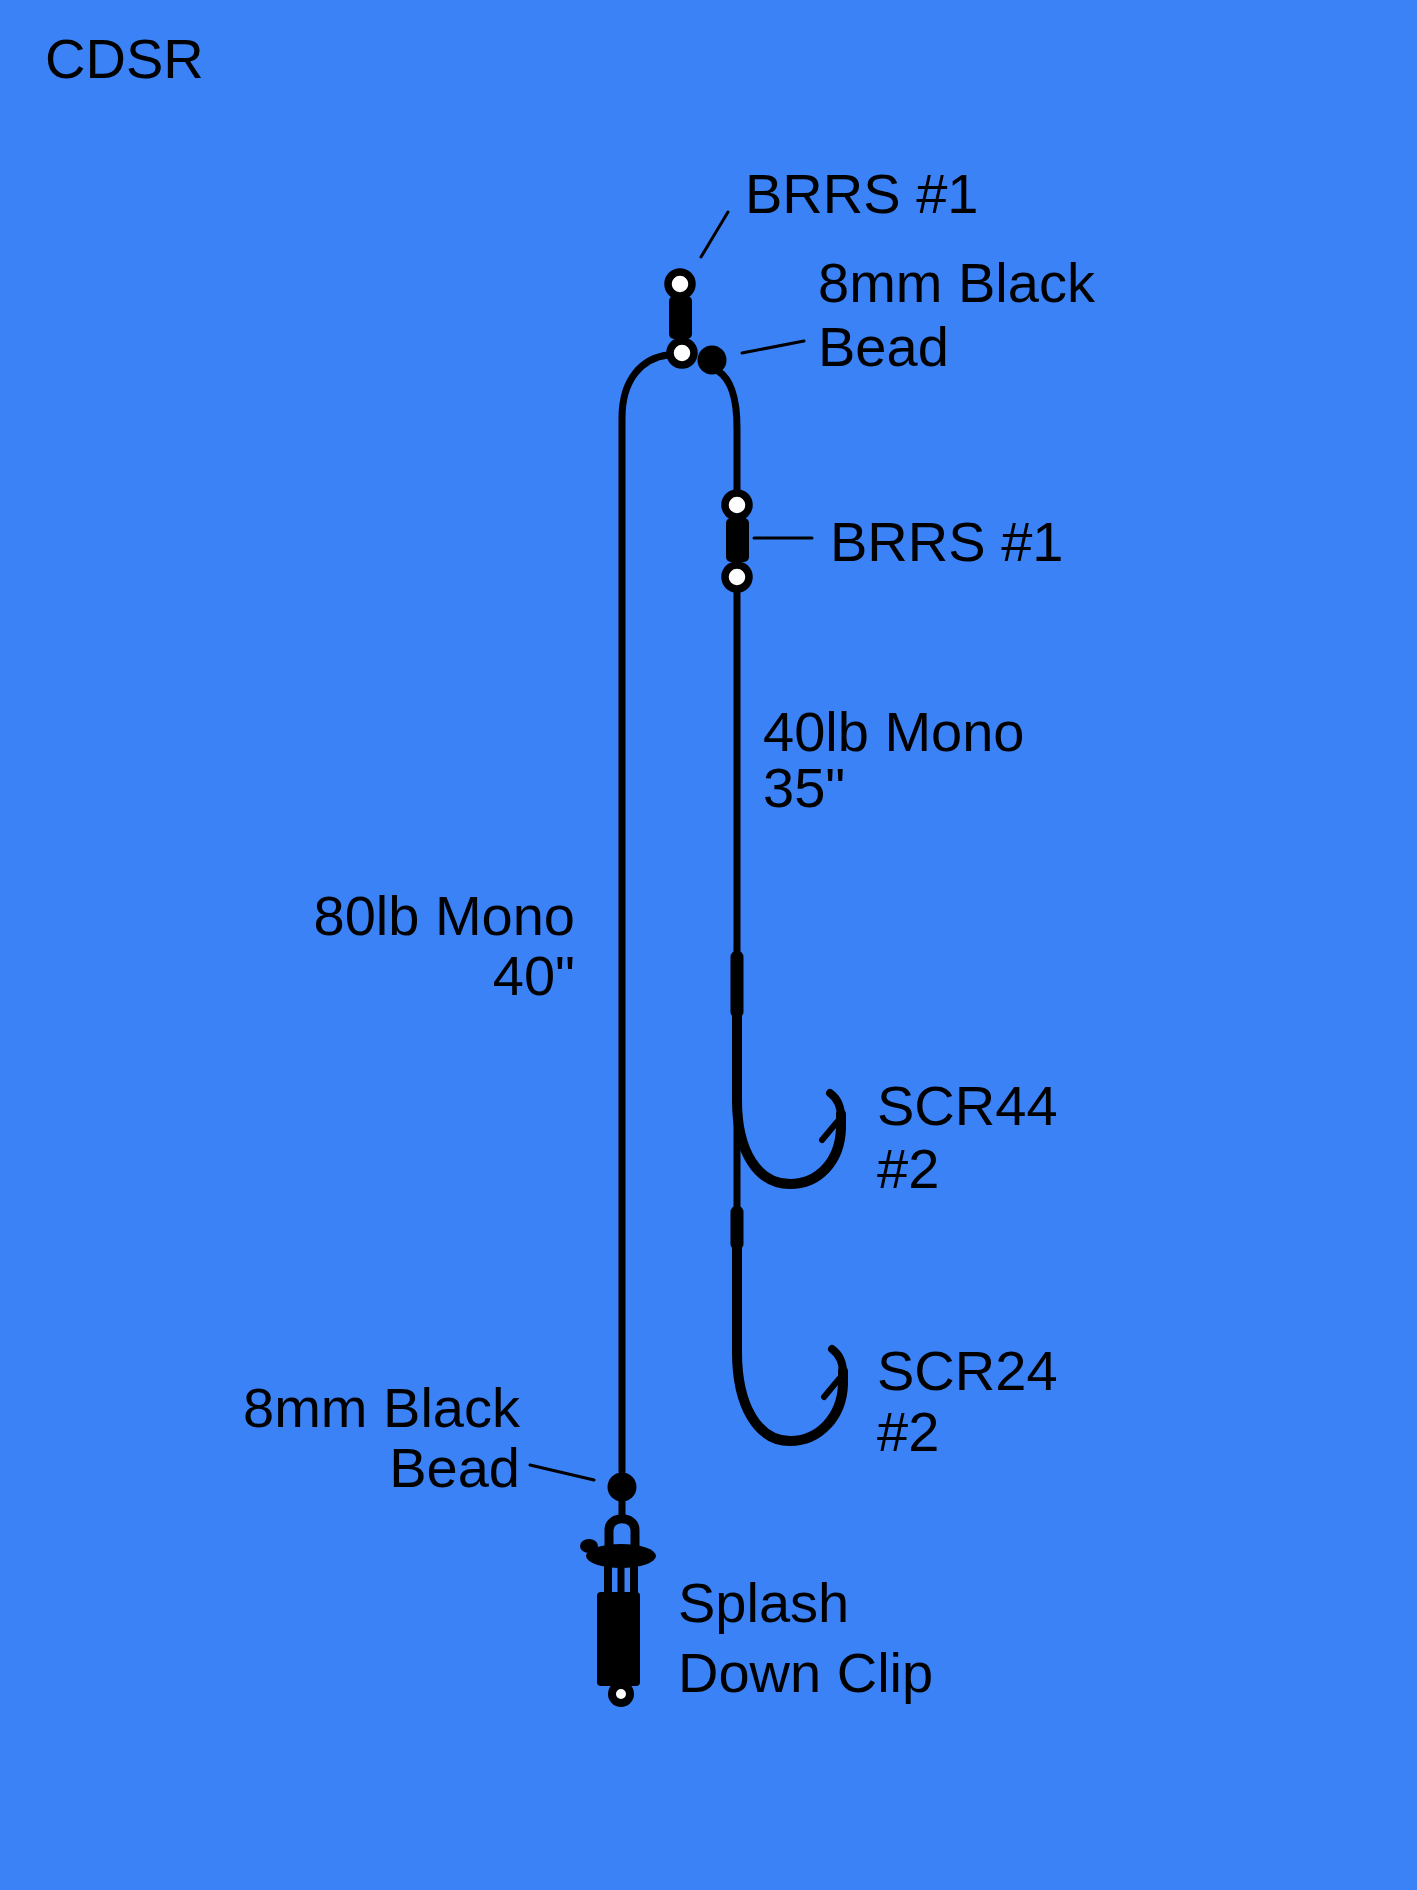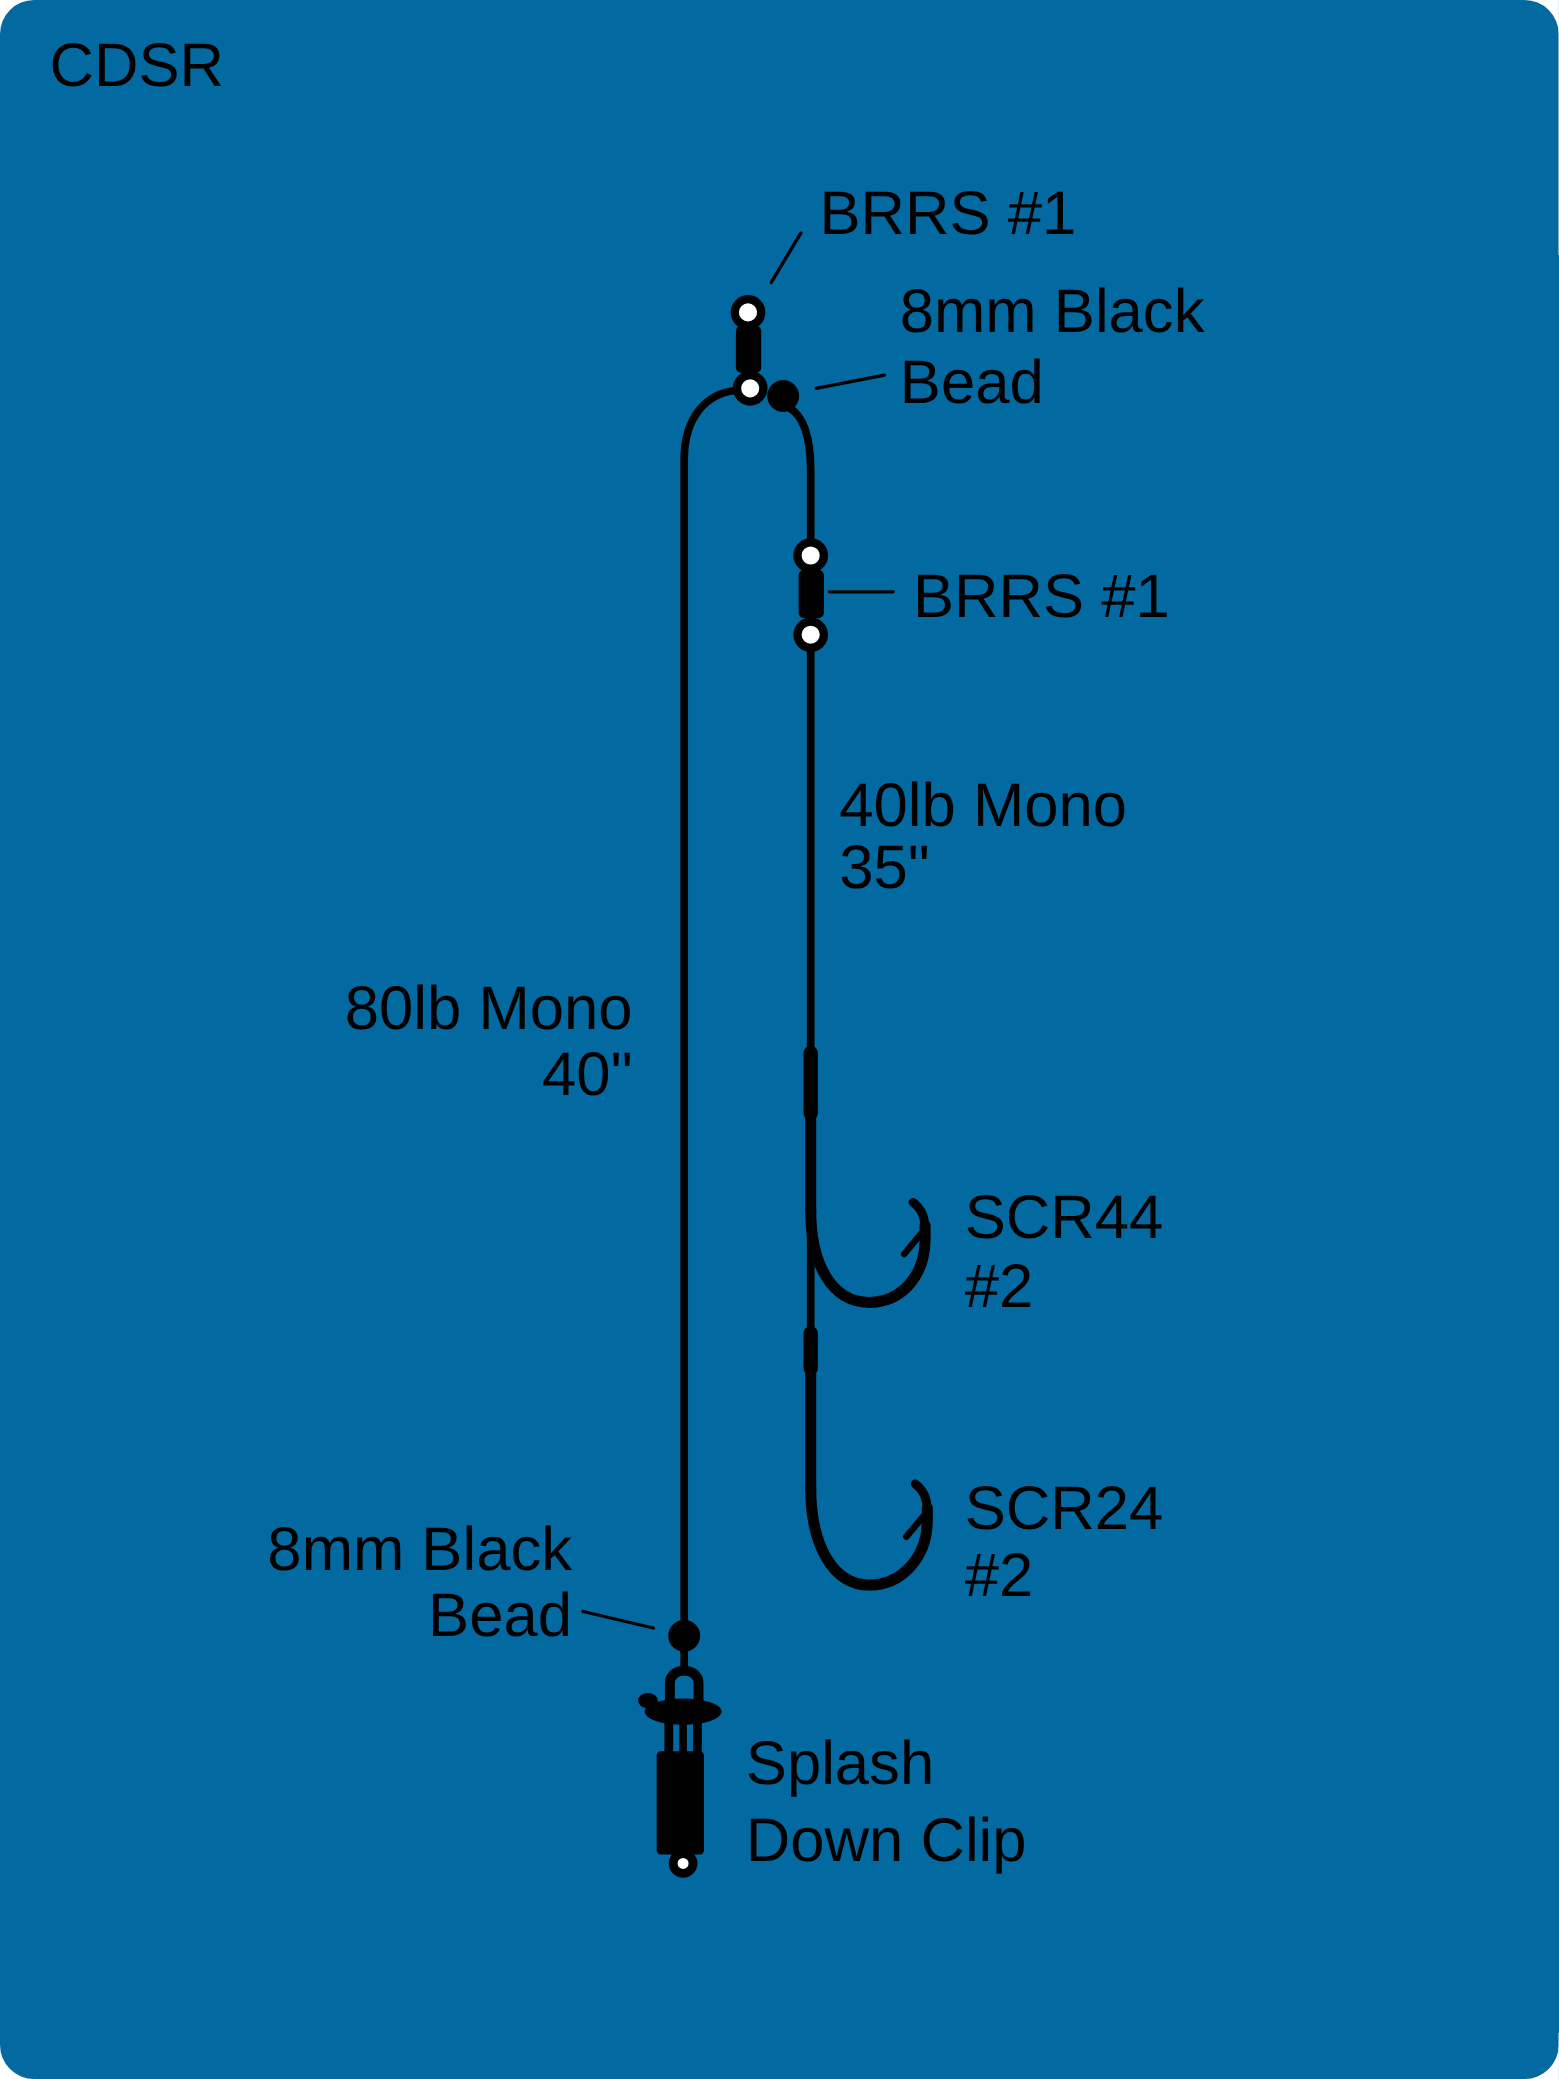--- a/index.html
+++ b/index.html
@@ -4,23 +4,22 @@
 <style>
   html, body {
     margin: 0;
     padding: 0;
     background: #ffffff;
   }
   .page {
     position: relative;
     width: 1417px;
     height: 1890px;
-    background: #0369a1;
+    background: #3b82f6;
     overflow: hidden;
-    border-radius: 31px;
   }
   svg.rig {
     display: block;
     width: 1417px;
     height: 1890px;
   }
   text {
     font-family: "Liberation Sans", "DejaVu Sans", sans-serif;
     font-size: 56px;
     fill: #000000;

